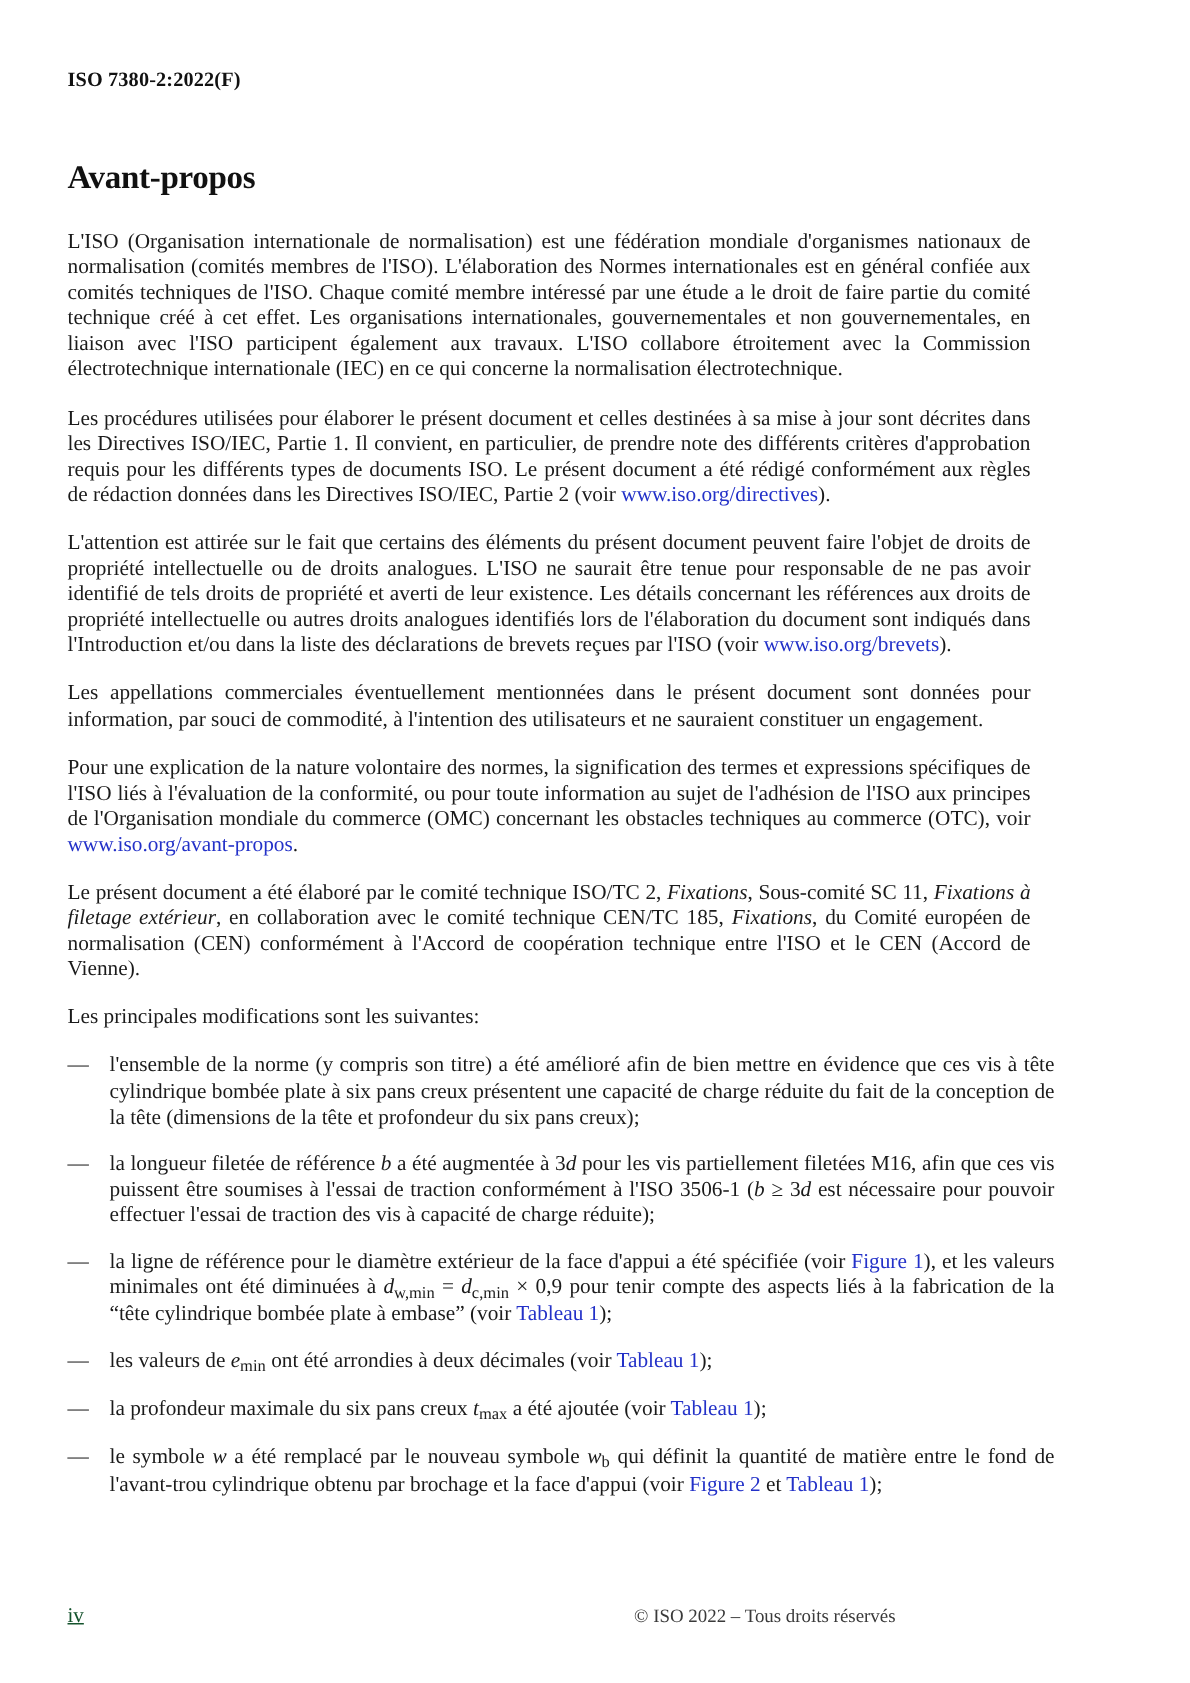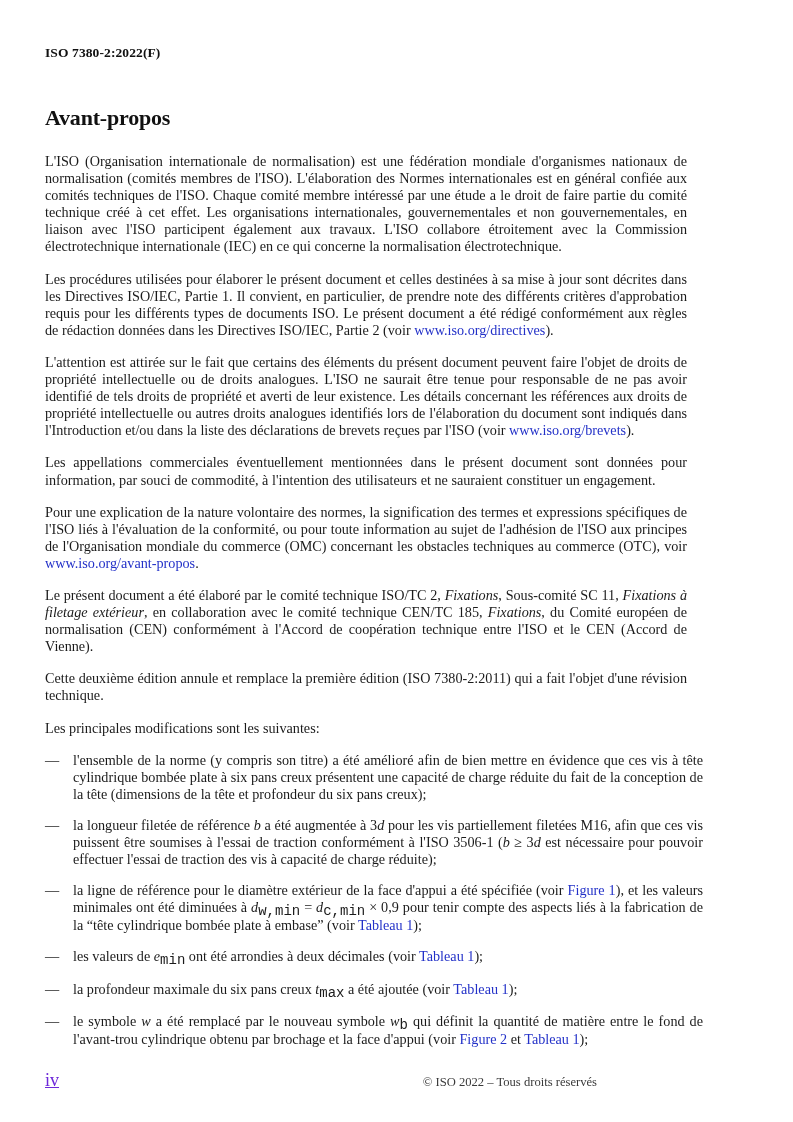--- a/index.html
+++ b/index.html
@@ -70,38 +70,37 @@
     left: 0;
     top: 0;
     width: 20px;
   }
   a.ext-link, .xref {
     color: #2331c8;
     cursor: pointer;
   }
   i, .it { font-style: italic; }
   sub {
-    font-size: 14px;
+    font-size: 11px;
     vertical-align: baseline;
     position: relative;
     top: 3px;
-    font-family: Liberation Mono, monospace;
   }
   .footer {
     position: absolute;
     left: 45px;
     right: 45px;
     top: 1070px;
     display: flex;
     justify-content: space-between;
     align-items: baseline;
     font-size: 12.6px;
     color: #3a3a3a;
   }
-  .footer .pgnum { font-size: 18px; color: #6d28d9; text-decoration: underline; }
+  .footer .pgnum { font-size: 14px; color: #14532d; text-decoration: underline; }
 </style>
 </head>
 <body>
 
 <div class="page">
 
   <div class="runhead">ISO 7380-2:2022(F)</div>
 
   <div class="content">
 
@@ -124,23 +123,20 @@
     </p>
 
     <p class="body-par">
       <span>Pour une explication de la nature volontaire des normes, la signification des termes et expressions spécifiques de l'ISO liés à l'évaluation de la conformité, ou pour toute information au sujet de l'adhésion de l'ISO aux principes de l'Organisation mondiale du commerce (OMC) concernant les obstacles techniques au commerce (OTC), voir </span><a class="ext-link">www.iso.org/avant-propos</a><span>.</span>
     </p>
 
     <p class="body-par">
       <span>Le présent document a été élaboré par le comité technique ISO/TC 2, </span><i>Fixations</i><span>, Sous-comité SC 11, </span><i>Fixations à filetage extérieur</i><span>, en collaboration avec le comité technique CEN/TC 185, </span><i>Fixations</i><span>, du Comité européen de normalisation (CEN) conformément à l'Accord de coopération technique entre l'ISO et le CEN (Accord de Vienne).</span>
     </p>
 
-    <p class="body-par">
-      <span>Cette deuxième édition annule et remplace la première édition (ISO 7380-2:2011) qui a fait l'objet d'une révision technique.</span>
-    </p>
 
     <p class="body-par">
       <span>Les principales modifications sont les suivantes:</span>
     </p>
 
     <ul class="dash-list" id="changes-list">
         <li><span class="dash">—</span><span>l'ensemble de la norme (y compris son titre) a été amélioré afin de bien mettre en évidence que ces vis à tête cylindrique bombée plate à six pans creux présentent une capacité de charge réduite du fait de la conception de la tête (dimensions de la tête et profondeur du six pans creux);</span></li>
         <li><span class="dash">—</span><span>la longueur filetée de référence </span><i>b</i><span> a été augmentée à 3</span><i>d</i><span> pour les vis partiellement filetées M16, afin que ces vis puissent être soumises à l'essai de traction conformément à l'ISO 3506-1 (</span><i>b</i><span> ≥ 3</span><i>d</i><span> est nécessaire pour pouvoir effectuer l'essai de traction des vis à capacité de charge réduite);</span></li>
         <li><span class="dash">—</span><span>la ligne de référence pour le diamètre extérieur de la face d'appui a été spécifiée (voir </span><a class="xref">Figure 1</a><span>), et les valeurs minimales ont été diminuées à </span><i>d</i><sub>w,min</sub><span> = </span><i>d</i><sub>c,min</sub><span> × 0,9 pour tenir compte des aspects liés à la fabrication de la “tête cylindrique bombée plate à embase” (voir </span><a class="xref">Tableau 1</a><span>);</span></li>
         <li><span class="dash">—</span><span>les valeurs de </span><i>e</i><sub>min</sub><span> ont été arrondies à deux décimales (voir </span><a class="xref">Tableau 1</a><span>);</span></li>

